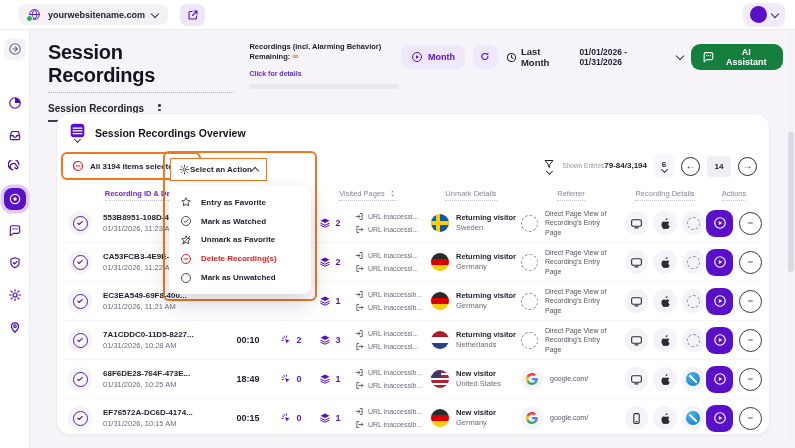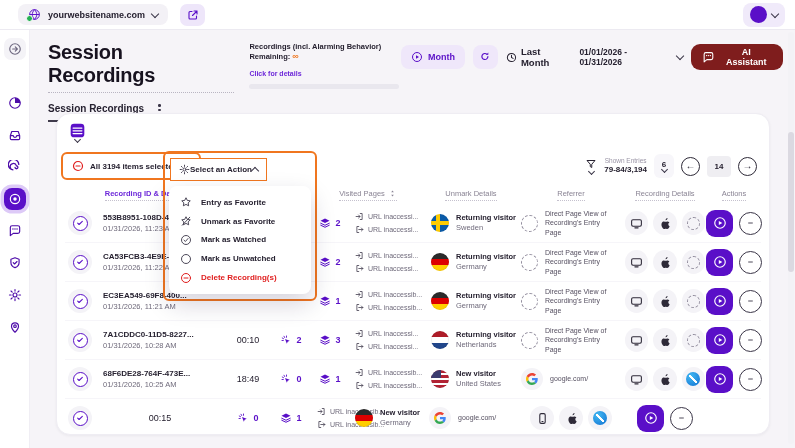--- a/index.html
+++ b/index.html
@@ -52,21 +52,21 @@
   .active-btn{display:flex;align-items:center;gap:5px;height:24px;padding:0 10px;border:none;border-radius:8px;
               background:#EFE7FA;color:#5A0FC8;font-size:9px;font-weight:700}
   .active-btn svg{width:12px;height:12px}
   .refresh-btn{width:25px;height:24px;border:none;border-radius:8px;background:#EFE7FA;color:#5A0FC8;
                display:flex;align-items:center;justify-content:center}
   .refresh-btn svg{width:12px;height:12px}
   .lastmonth{display:flex;align-items:center;gap:4px;font-size:9.5px;font-weight:700;color:#262130}
   .lastmonth svg{width:11px;height:11px;color:#262130}
   .daterange{display:flex;align-items:center;gap:5px;font-size:8.5px;font-weight:600;color:#262130}
   .ai-btn{display:flex;align-items:center;gap:6px;height:26px;padding:0 11px;border:none;border-radius:9px;
-          background:#7f1d1d;color:#fff;font-size:9px;font-weight:700}
+          background:#15803d;color:#fff;font-size:9px;font-weight:700}
   .ai-btn svg{width:13px;height:13px}
 
   
   .tabrow{display:flex;align-items:center;padding:8px 0 0 18px;height:22px}
   .tab{font-size:10px;font-weight:700;color:#262130;padding-bottom:6px;border-bottom:2.5px solid #403B4C}
   .dots{display:flex;flex-direction:column;gap:2px;margin-left:12px;margin-top:-4px;padding:2px;cursor:pointer}
   .dots i{width:2.5px;height:2.5px;border-radius:50%;background:#3A3547}
 
   
   .panel{position:absolute;left:26px;top:83px;width:714px;height:322px;background:#fff;border:1px solid #EFEDF3;
@@ -80,21 +80,21 @@
   .controls{position:absolute;left:4px;right:12px;top:36px;height:32px;display:flex;align-items:center}
   .annotate{border:2px solid #F0761F;border-radius:6px;background:#fff}
   .sel-btn{display:flex;align-items:center;gap:6px;height:24px;padding:0 9px;border:none;background:transparent;
            font-size:8px;font-weight:700;color:#262130}
   .red-minus{color:#E01E1E;display:flex}
   .red-minus svg{width:12px;height:12px}
 
   .pagination{margin-left:auto;display:flex;align-items:center;gap:7px}
   .fblock{display:flex;flex-direction:column;align-items:center;gap:1px;color:#262130;cursor:pointer}
   .fblock svg{width:12px;height:12px}
-  .shown{display:flex;flex-direction:column;align-items:center;line-height:1.2}
+  .shown{display:flex;flex-direction:row;align-items:center;line-height:1.2}
   .shown .sl{font-size:6.5px;color:#9A95A6}
   .shown .sv{font-size:8px;font-weight:700;color:#262130}
   .sizebox{display:flex;flex-direction:column;align-items:center;justify-content:center;width:20px;height:24px;
            border-radius:6px;background:#F7F6FA;font-size:8px;font-weight:700;cursor:pointer}
   .navc{width:19px;height:19px;border-radius:50%;border:1.5px solid #2E2A38;background:#fff;color:#2E2A38;
         font-size:10px;line-height:1;display:flex;align-items:center;justify-content:center;padding:0}
   .pagebox{width:24px;height:21px;border-radius:4px;background:#EFEEF2;display:flex;align-items:center;justify-content:center;
            font-size:8px;font-weight:700}
 
   
@@ -112,21 +112,21 @@
   .trow{height:38px;border-top:1px solid #F6F5F9}
   .trow:first-child{border-top:none}
   .cell{display:flex;align-items:center;justify-content:center}
   .checkwrap{width:24px;height:24px;border-radius:50%;background:#F4F3F7;display:flex;align-items:center;justify-content:center}
   .rowcheck{width:15px;height:15px;border-radius:50%;border:1.7px solid #5A0FC8;color:#5A0FC8;
             display:flex;align-items:center;justify-content:center;background:#fff;box-sizing:border-box;cursor:pointer}
   .rowcheck svg{width:8px;height:8px}
   .c-id{flex-direction:column;align-items:flex-start;justify-content:center;padding-left:8px}
   .rid{font-size:8px;font-weight:700;color:#262130;white-space:nowrap}
   .rdate{font-size:7.5px;color:#6F6A7B;margin-top:2px;white-space:nowrap}
-  .c-dur{font-size:9px;font-weight:400;color:#262130}
+  .c-dur{font-size:9px;font-weight:700;color:#262130}
   .cnticon{color:#5A0FC8;display:flex}
   .cnticon svg{width:12px;height:12px}
   .cnt{font-size:9px;font-weight:700;color:#5A0FC8;margin-left:4px}
   .c-urls{flex-direction:column;align-items:flex-start;justify-content:center;gap:4px;padding-left:6px}
   .urlrow{display:flex;align-items:center;gap:4px}
   .urlrow svg{width:9px;height:9px;color:#4A4556}
   .urltxt{font-size:7px;color:#6F6A7B;white-space:nowrap}
   .c-visitor{justify-content:flex-start;gap:7px;padding-left:6px}
   .flag{width:18px;height:18px;border-radius:50%;overflow:hidden;position:relative;flex:none;box-shadow:0 0 0 1px rgba(0,0,0,.06) inset}
   .flag.sweden{background:#0A5BA8;background-image:linear-gradient(to right,transparent 30%,#FECC02 30%,#FECC02 48%,transparent 48%),linear-gradient(to bottom,transparent 40%,#FECC02 40%,#FECC02 60%,transparent 60%)}
@@ -336,20 +336,21 @@
     <div class="panel-head">
       <div class="db-wrap">
         <span class="dbicon">
           <svg viewBox="0 0 24 22" fill="currentColor">
               <rect x="2" y="1" width="20" height="20" rx="5"></rect>
               <path d="M5.5 7.5h13M5.5 11.5h13M5.5 15.5h13" stroke="#fff" stroke-width="1.8" stroke-linecap="round"></path>
             </svg>
         </span>
         <span class="chev small"></span>
       </div>
+      <h2>Session Recordings Overview</h2>
     </div>
 
     <div class="controls">
       <div class="annotate">
         <button class="sel-btn">
           <span class="red-minus">
             <svg viewBox="0 0 24 24" fill="none" stroke="currentColor" stroke-width="2.4" stroke-linecap="round">
                 <circle cx="12" cy="12" r="9"></circle>
                 <path d="M8 12h8"></path>
               </svg>
@@ -878,20 +879,24 @@
           <div class="trow grid">
     <div class="cell">
               <span class="checkwrap">
                 <span class="rowcheck">
                   <svg viewBox="0 0 24 24">
                     <path d="M5 12.5l4.2 4L19 7" fill="none" stroke="currentColor" stroke-width="3.2" stroke-linecap="round" stroke-linejoin="round"></path>
                   </svg>
                 </span>
               </span>
             </div>
+    <div class="cell c-id">
+      <div class="rid">EF76572A-DC6D-4174...</div>
+      <div class="rdate">01/31/2026, 10:15 AM</div>
+    </div>
     <div class="cell c-dur">00:15</div>
     <div class="cell">
               <span class="cnticon">
                 <svg viewBox="0 0 24 24" fill="none" stroke="currentColor" stroke-width="1.8" stroke-linecap="round">
                   <path d="M10 10l9.5 3.7-4.2 1.6-1.6 4.2z" fill="currentColor" stroke="none"></path>
                   <path d="M4.5 8L7 9.3M4 13h2.6M8 4.5L9.3 7M13 4v2.6"></path>
                 </svg>
               </span>
               <span class="cnt">0</span>
             </div>
@@ -991,53 +996,53 @@
           <div class="menu-item ">
        <span class="mi">
               <svg viewBox="0 0 24 24" fill="none" stroke="currentColor" stroke-width="1.8" stroke-linejoin="round">
                 <path d="M12 3.5l2.6 5.3 5.9.9-4.2 4.1 1 5.8-5.3-2.8-5.3 2.8 1-5.8L3.5 9.7l5.9-.9z"></path>
               </svg>
             </span>
        <span>Entry as Favorite</span>
      </div>
           <div class="menu-item ">
        <span class="mi">
-              <svg viewBox="0 0 24 24" fill="none" stroke="currentColor" stroke-width="1.8" stroke-linejoin="round">
-                <path d="M12 3.5l2.6 5.3 5.9.9-4.2 4.1 1 5.8-5.3-2.8-5.3 2.8 1-5.8L3.5 9.7l5.9-.9z"></path>
-                <path d="M4.5 20.5l15-16" stroke-linecap="round"></path>
-              </svg>
-            </span>
-       <span>Unmark as Favorite</span>
-     </div>
-          <div class="menu-item ">
-       <span class="mi">
               <svg viewBox="0 0 24 24" fill="none" stroke="currentColor" stroke-width="1.8">
                 <circle cx="12" cy="12" r="9"></circle>
                 <path d="M8 12.3l2.8 2.7 5.2-6" stroke-linecap="round" stroke-linejoin="round"></path>
               </svg>
             </span>
        <span>Mark as Watched</span>
      </div>
           <div class="menu-item ">
        <span class="mi">
-              <svg viewBox="0 0 24 24" fill="none" stroke="currentColor" stroke-width="1.8">
-                <circle cx="12" cy="12" r="9"></circle>
+              <svg viewBox="0 0 24 24" fill="none" stroke="currentColor" stroke-width="1.8" stroke-linejoin="round">
+                <path d="M12 3.5l2.6 5.3 5.9.9-4.2 4.1 1 5.8-5.3-2.8-5.3 2.8 1-5.8L3.5 9.7l5.9-.9z"></path>
+                <path d="M4.5 20.5l15-16" stroke-linecap="round"></path>
               </svg>
             </span>
-       <span>Mark as Unwatched</span>
+       <span>Unmark as Favorite</span>
      </div>
           <div class="menu-item danger">
        <span class="mi">
               <svg viewBox="0 0 24 24" fill="none" stroke="currentColor" stroke-width="2" stroke-linecap="round">
                 <circle cx="12" cy="12" r="9"></circle>
                 <path d="M8 12h8"></path>
               </svg>
             </span>
        <span>Delete Recording(s)</span>
      </div>
+          <div class="menu-item ">
+       <span class="mi">
+              <svg viewBox="0 0 24 24" fill="none" stroke="currentColor" stroke-width="1.8">
+                <circle cx="12" cy="12" r="9"></circle>
+              </svg>
+            </span>
+       <span>Mark as Unwatched</span>
+     </div>
         </div>
     </div>
 
   </section>
 </div>
 
 <div class="scrollbar">
     <i class="thumb"></i>
   </div>
 

